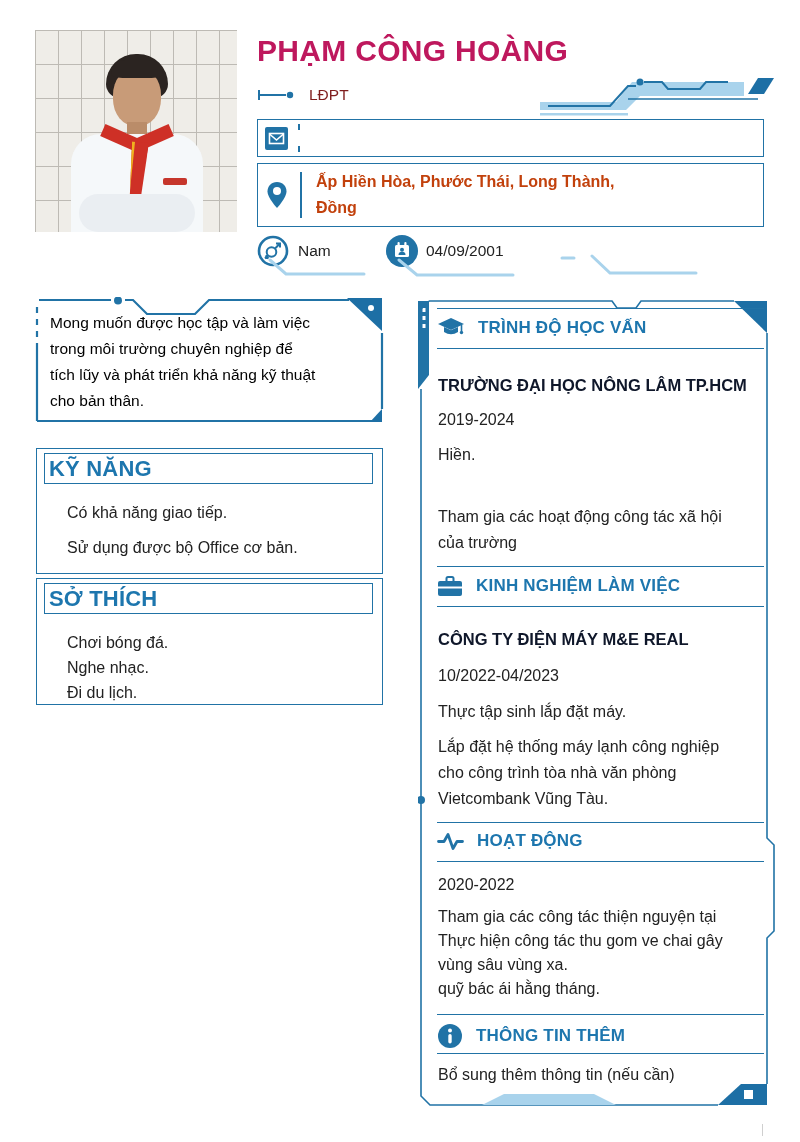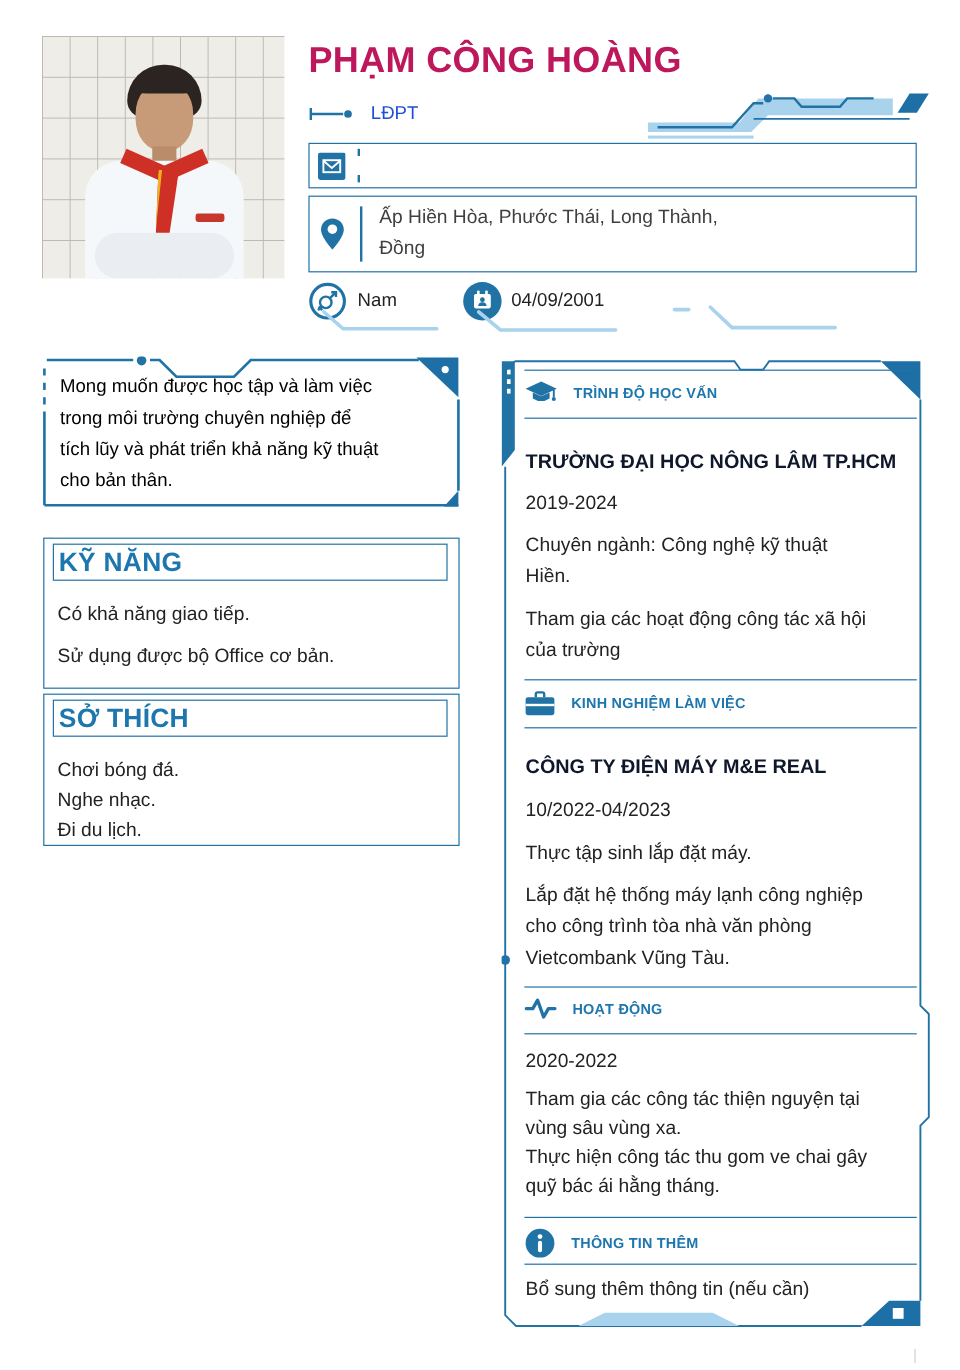--- a/index.html
+++ b/index.html
@@ -23,50 +23,50 @@
   .photo .shirt{position:absolute;left:36px;top:104px;width:132px;height:98px;background:#f5f8fa;border-radius:30px 30px 0 0;}
   .photo .arms{position:absolute;left:44px;top:164px;width:116px;height:38px;background:#eaeef2;border-radius:19px;}
   .photo .scarf-l{position:absolute;left:66px;top:102px;width:42px;height:13px;background:#ce3026;transform:rotate(24deg);}
   .photo .scarf-r{position:absolute;left:96px;top:102px;width:42px;height:13px;background:#ce3026;transform:rotate(-24deg);}
   .photo .scarf-tail{position:absolute;left:94px;top:112px;width:17px;height:58px;background:#ce3026;border-left:3px solid #f0b11f;transform:rotate(6deg);clip-path:polygon(0 0,100% 0,85% 100%,20% 92%);}
   .photo .badge{position:absolute;left:128px;top:148px;width:24px;height:7px;background:#c6362c;border-radius:2px;}
 
   
   .name{left:257px;top:34px;font-size:30px;font-weight:700;color:#be185d;letter-spacing:.3px;}
   .subtitle-row{left:257px;top:86px;display:flex;align-items:center;gap:12px;}
-  .subtitle-row .txt{font-size:15.5px;color:#1d4ed8;text-align:right;}
+  .subtitle-row .txt{font-size:15.5px;color:#7f1d1d;text-align:right;}
 
   .contact-box{border:1.6px solid var(--primary);display:flex;align-items:center;padding-left:7px;background:#fff;}
   .email-box{left:257px;top:119px;width:507px;height:38px;}
   .addr-box{left:257px;top:163px;width:507px;height:64px;}
   .dash-div{width:2px;height:28px;margin-left:10px;
     background:linear-gradient(var(--primary) 0 6px,transparent 6px 22px,var(--primary) 22px 28px);}
   .solid-div{width:0;height:46px;border-left:2px solid var(--primary);margin:0 14px 0 11px;}
-  .addr-text{font-size:16px;line-height:26px;color:#404040;}
+  .addr-text{font-size:16px;line-height:26px;color:#c2410c;font-weight:bold;}
   .meta-label{font-size:15.5px;color:#222;}
 
   
   .objective{left:33px;top:297px;width:352px;height:130px;}
   .objective .txt{position:absolute;left:17px;top:13px;width:320px;font-size:15.5px;line-height:26px;color:#000000;}
 
   
   .lsec{border:1.6px solid var(--primary);}
   .skills-box{left:36px;top:448px;width:347px;height:126px;}
   .hobby-box{left:36px;top:578px;width:347px;height:127px;}
   .lsec .head{margin:4px 9px 0 7px;height:31px;border:1.6px solid var(--primary);display:flex;align-items:center;padding-left:4px;}
   .lsec .head span{font-size:22px;font-weight:700;color:var(--heading);letter-spacing:.2px;}
-  .lsec .items{margin:16px 10px 0 11px;font-size:16px;line-height:25px;color:#222;}
+  .lsec .items{margin:16px 10px 0 30px;font-size:16px;line-height:25px;color:#222;}
   .skills-box .items div{margin-bottom:10px;}
 
   
   .rcol{left:418px;top:295px;width:360px;height:818px;}
   .rcol .rc-frame{position:absolute;left:0;top:0;}
   .rule{position:absolute;left:19px;width:327px;border-top:1.6px solid var(--primary);}
   .sec-head{position:absolute;left:19px;width:327px;display:flex;align-items:center;gap:13px;}
-  .sec-head .ttl{font-size:12px;font-weight:700;color:var(--heading);letter-spacing:.2px;}
+  .sec-head .ttl{font-size:17px;font-weight:700;color:var(--heading);letter-spacing:.2px;}
   .rtxt{position:absolute;left:20px;width:328px;font-size:16px;line-height:26px;color:#222;}
   .rbold{font-weight:700;font-size:16.5px;color:#0f172a;}
 
   
   .f-primary{fill:var(--primary);} .f-dark{fill:var(--dark);} .f-light{fill:var(--light);}
   .s-primary{stroke:var(--primary);fill:none;} .s-light{stroke:var(--light);fill:none;stroke-width:3;stroke-linecap:round;}
   .tick{left:762px;top:1124px;width:1px;height:12px;background:#cfcfcf;}
 </style>
 </head>
 <body>
@@ -212,21 +212,20 @@
         <path class="f-primary" d="M7,10 v5 q7,4.5 14,0 v-5 l-7,3.2 Z"></path>
         <path class="s-primary" stroke-width="1.6" d="M24.5,8 V14"></path>
         <circle class="f-primary" cx="24.5" cy="15.5" r="1.7"></circle>
       </svg>
       <span class="ttl">TRÌNH ĐỘ HỌC VẤN</span>
     </div>
     <div class="rule" style="top:53px;"></div>
     <div class="rtxt rbold" style="top:77px;">TRƯỜNG ĐẠI HỌC NÔNG LÂM TP.HCM</div>
     <div class="rtxt" style="top:112px;">2019-2024</div>
     <div class="rtxt" style="top:147px;">
-      <div>Chuyên ngành: Công nghệ kỹ thuật</div>
       <div>Hiền.</div>
     </div>
     <div class="rtxt" style="top:209px;">
       <div>Tham gia các hoạt động công tác xã hội</div>
       <div>của trường</div>
     </div>
 
     <div class="rule" style="top:271px;"></div>
     <div class="sec-head" style="top:280px;">
       <svg width="26" height="22" viewBox="0 0 26 22">
@@ -250,22 +249,22 @@
     <div class="sec-head" style="top:536px;">
       <svg width="27" height="19" viewBox="0 0 27 19">
         <polyline class="s-primary" stroke-width="2.8" stroke-linecap="round" stroke-linejoin="round" points="1.5,9.5 7,9.5 11,2.5 16,16.5 20,9.5 25.5,9.5"></polyline>
       </svg>
       <span class="ttl">HOẠT ĐỘNG</span>
     </div>
     <div class="rule" style="top:566px;"></div>
     <div class="rtxt" style="top:577px;">2020-2022</div>
     <div class="rtxt" style="top:610px;line-height:24px;">
       <div>Tham gia các công tác thiện nguyện tại</div>
+      <div>Thực hiện công tác thu gom ve chai gây</div>
       <div>vùng sâu vùng xa.</div>
-      <div>Thực hiện công tác thu gom ve chai gây</div>
       <div>quỹ bác ái hằng tháng.</div>
     </div>
 
     <div class="rule" style="top:719px;"></div>
     <div class="sec-head" style="top:728px;">
       <svg width="26" height="26" viewBox="0 0 26 26">
         <circle class="f-primary" cx="13" cy="13" r="12"></circle>
         <circle cx="13" cy="7.5" r="2" fill="#fff"></circle>
         <rect x="11.3" y="11" width="3.4" height="9.5" rx="1.7" fill="#fff"></rect>
       </svg>

